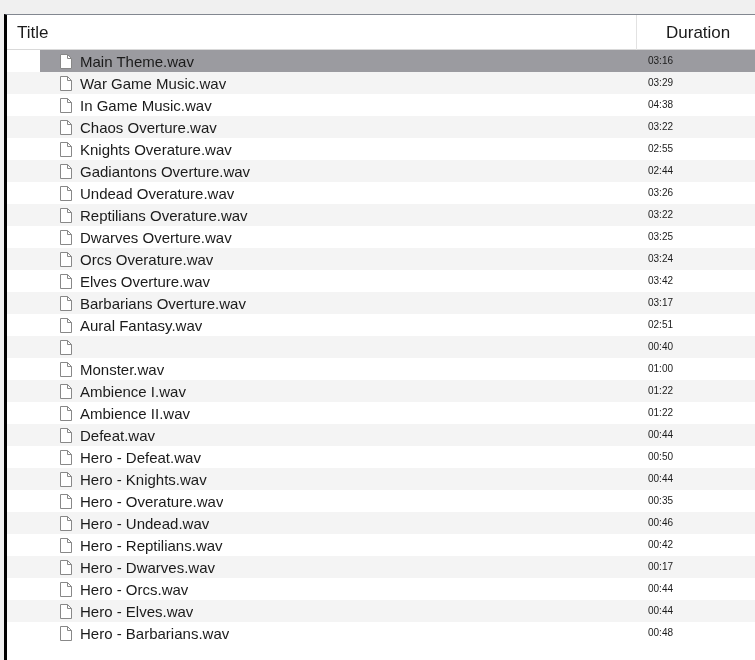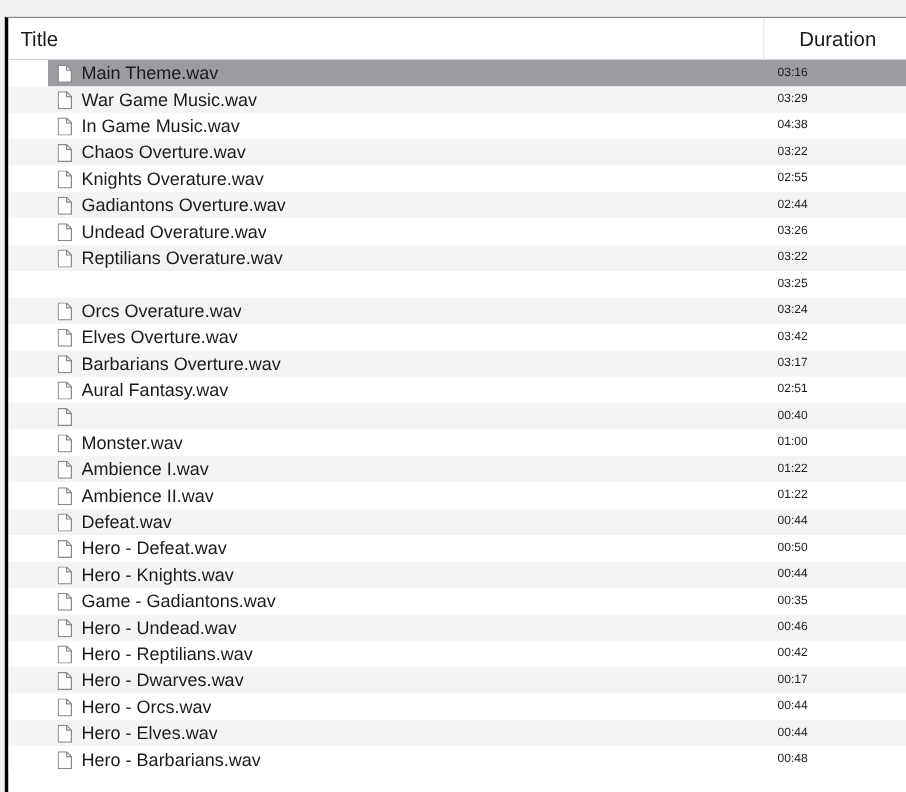--- a/index.html
+++ b/index.html
@@ -107,21 +107,21 @@
   }
 
   .cell-title {
     position: absolute;
     left: 33px;
     top: 0;
     width: 596px;
     height: 22px;
     display: flex;
     align-items: center;
-    padding-left: 8px;
+    padding-left: 20px;
     box-sizing: border-box;
   }
   .cell-duration {
     position: absolute;
     left: 629px;
     top: 0;
     width: 122px;
     height: 22px;
     line-height: 22px;
     padding-left: 12px;
@@ -260,20 +260,29 @@
                 <path d="M0.5 0.5 H7.5 L11.5 4.5 V14.5 H0.5 Z" fill="#ffffff" stroke="#888888" stroke-width="1"></path>
                 <path d="M7.5 0.5 V4.5 H11.5" fill="none" stroke="#888888" stroke-width="1"></path>
               </svg>
             </span>
             <span class="title-text">Reptilians Overature.wav</span>
           </div>
           <div class="cell-duration">03:22</div>
         </div>
         <div class="lv-row">
           <div class="sel-band"></div>
+          <div class="cell-title">
+            <span style="display: flex;">
+              <svg class="file-icon" viewBox="0 0 12 15" xmlns="http://www.w3.org/2000/svg">
+                <path d="M0.5 0.5 H7.5 L11.5 4.5 V14.5 H0.5 Z" fill="#ffffff" stroke="#888888" stroke-width="1"></path>
+                <path d="M7.5 0.5 V4.5 H11.5" fill="none" stroke="#888888" stroke-width="1"></path>
+              </svg>
+            </span>
+            <span class="title-text">Dwarves Overture.wav</span>
+          </div>
           <div class="cell-duration">03:25</div>
         </div>
         <div class="lv-row alt">
           <div class="sel-band"></div>
           <div class="cell-title">
             <span style="display: flex;">
               <svg class="file-icon" viewBox="0 0 12 15" xmlns="http://www.w3.org/2000/svg">
                 <path d="M0.5 0.5 H7.5 L11.5 4.5 V14.5 H0.5 Z" fill="#ffffff" stroke="#888888" stroke-width="1"></path>
                 <path d="M7.5 0.5 V4.5 H11.5" fill="none" stroke="#888888" stroke-width="1"></path>
               </svg>
@@ -413,21 +422,21 @@
         </div>
         <div class="lv-row">
           <div class="sel-band"></div>
           <div class="cell-title">
             <span style="display: flex;">
               <svg class="file-icon" viewBox="0 0 12 15" xmlns="http://www.w3.org/2000/svg">
                 <path d="M0.5 0.5 H7.5 L11.5 4.5 V14.5 H0.5 Z" fill="#ffffff" stroke="#888888" stroke-width="1"></path>
                 <path d="M7.5 0.5 V4.5 H11.5" fill="none" stroke="#888888" stroke-width="1"></path>
               </svg>
             </span>
-            <span class="title-text">Game - Gadiantons.wav</span>
+            <span class="title-text">Hero - Overature.wav</span>
           </div>
           <div class="cell-duration">00:35</div>
         </div>
         <div class="lv-row alt">
           <div class="sel-band"></div>
           <div class="cell-title">
             <span style="display: flex;">
               <svg class="file-icon" viewBox="0 0 12 15" xmlns="http://www.w3.org/2000/svg">
                 <path d="M0.5 0.5 H7.5 L11.5 4.5 V14.5 H0.5 Z" fill="#ffffff" stroke="#888888" stroke-width="1"></path>
                 <path d="M7.5 0.5 V4.5 H11.5" fill="none" stroke="#888888" stroke-width="1"></path>

